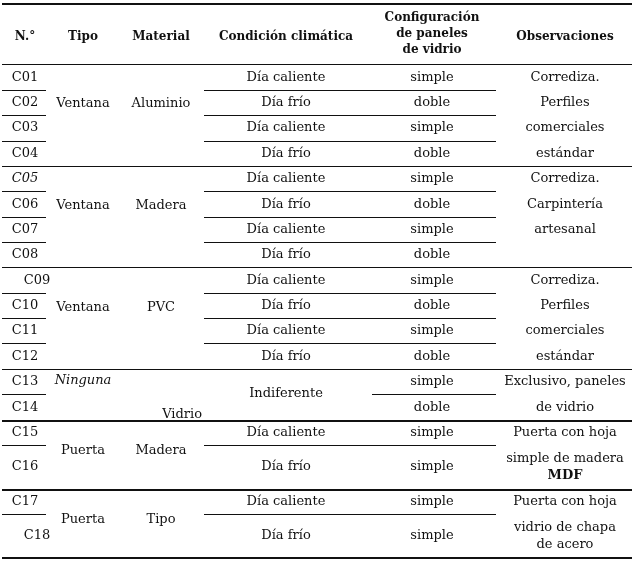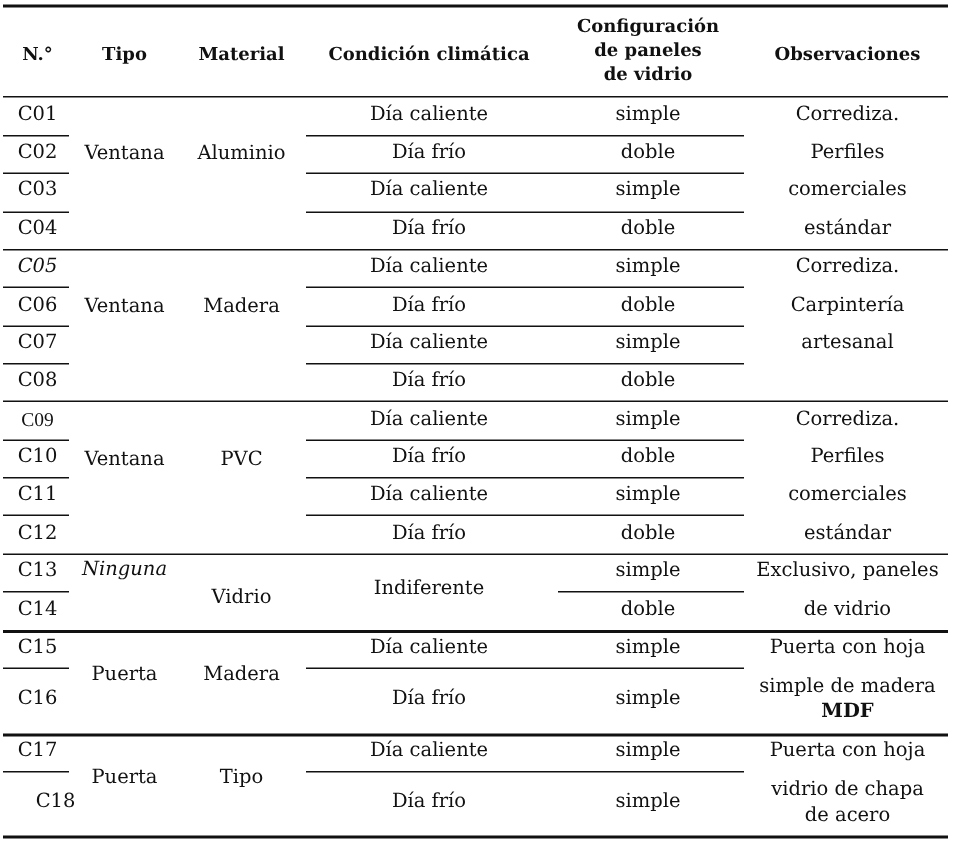--- a/index.html
+++ b/index.html
@@ -83,21 +83,21 @@
   <div class="cell" style="left:366px;width:128px;top:242px;">doble</div>
 
   <div class="cell" style="left:46px;width:70px;top:193px;">Ventana</div>
   <div class="cell" style="left:118px;width:82px;top:193px;">Madera</div>
   <div class="cell" style="left:496px;width:134px;top:166px;">Corrediza.</div>
   <div class="cell" style="left:496px;width:134px;top:192px;">Carpintería</div>
   <div class="cell" style="left:496px;width:134px;top:217px;">artesanal</div>
 
   <div class="line" style="left:0;top:264px;width:630px;"></div>
 
-  <div class="cell" style="left:0;width:46px;top:268px;font-family:Liberation Serif, serif;">C09</div>
+  <div class="cell" style="left:12px;width:46px;top:268px;">C09</div>
   <div class="cell" style="left:202px;width:164px;top:268px;">Día caliente</div>
   <div class="cell" style="left:366px;width:128px;top:268px;">simple</div>
   <div class="line" style="left:0;top:290px;width:44px;"></div>
   <div class="line" style="left:202px;top:290px;width:292px;"></div>
 
   <div class="cell" style="left:0;width:46px;top:293px;text-align:center;">C10</div>
   <div class="cell" style="left:202px;width:164px;top:293px;">Día frío</div>
   <div class="cell" style="left:366px;width:128px;top:293px;">doble</div>
   <div class="line" style="left:0;top:315px;width:44px;"></div>
   <div class="line" style="left:202px;top:315px;width:292px;"></div>
@@ -122,21 +122,21 @@
   <div class="line" style="left:0;top:366px;width:630px;"></div>
 
   <div class="cell" style="left:0;width:46px;top:369px;">C13</div>
   <div class="cell" style="left:366px;width:128px;top:369px;">simple</div>
   <div class="line" style="left:0;top:391px;width:44px;"></div>
   <div class="line" style="left:370px;top:391px;width:124px;"></div>
   <div class="cell" style="left:0;width:46px;top:395px;">C14</div>
   <div class="cell" style="left:366px;width:128px;top:395px;">doble</div>
 
   <div class="cell" style="left:46px;width:70px;top:368px;font-style:italic;">Ninguna</div>
-  <div class="cell" style="left:118px;width:82px;top:387px;">Vidrio</div>
+  <div class="cell" style="left:118px;width:82px;top:402px;text-align:right;">Vidrio</div>
   <div class="cell" style="left:202px;width:164px;top:381px;">Indiferente</div>
   <div class="cell" style="left:496px;width:134px;top:369px;">Exclusivo, paneles</div>
   <div class="cell" style="left:496px;width:134px;top:395px;">de vidrio</div>
 
   <div class="line thick" style="left:0;top:417px;width:630px;"></div>
 
   <div class="cell" style="left:0;width:46px;top:420px;">C15</div>
   <div class="cell" style="left:202px;width:164px;top:420px;">Día caliente</div>
   <div class="cell" style="left:366px;width:128px;top:420px;">simple</div>
   <div class="line" style="left:0;top:442px;width:44px;"></div>

